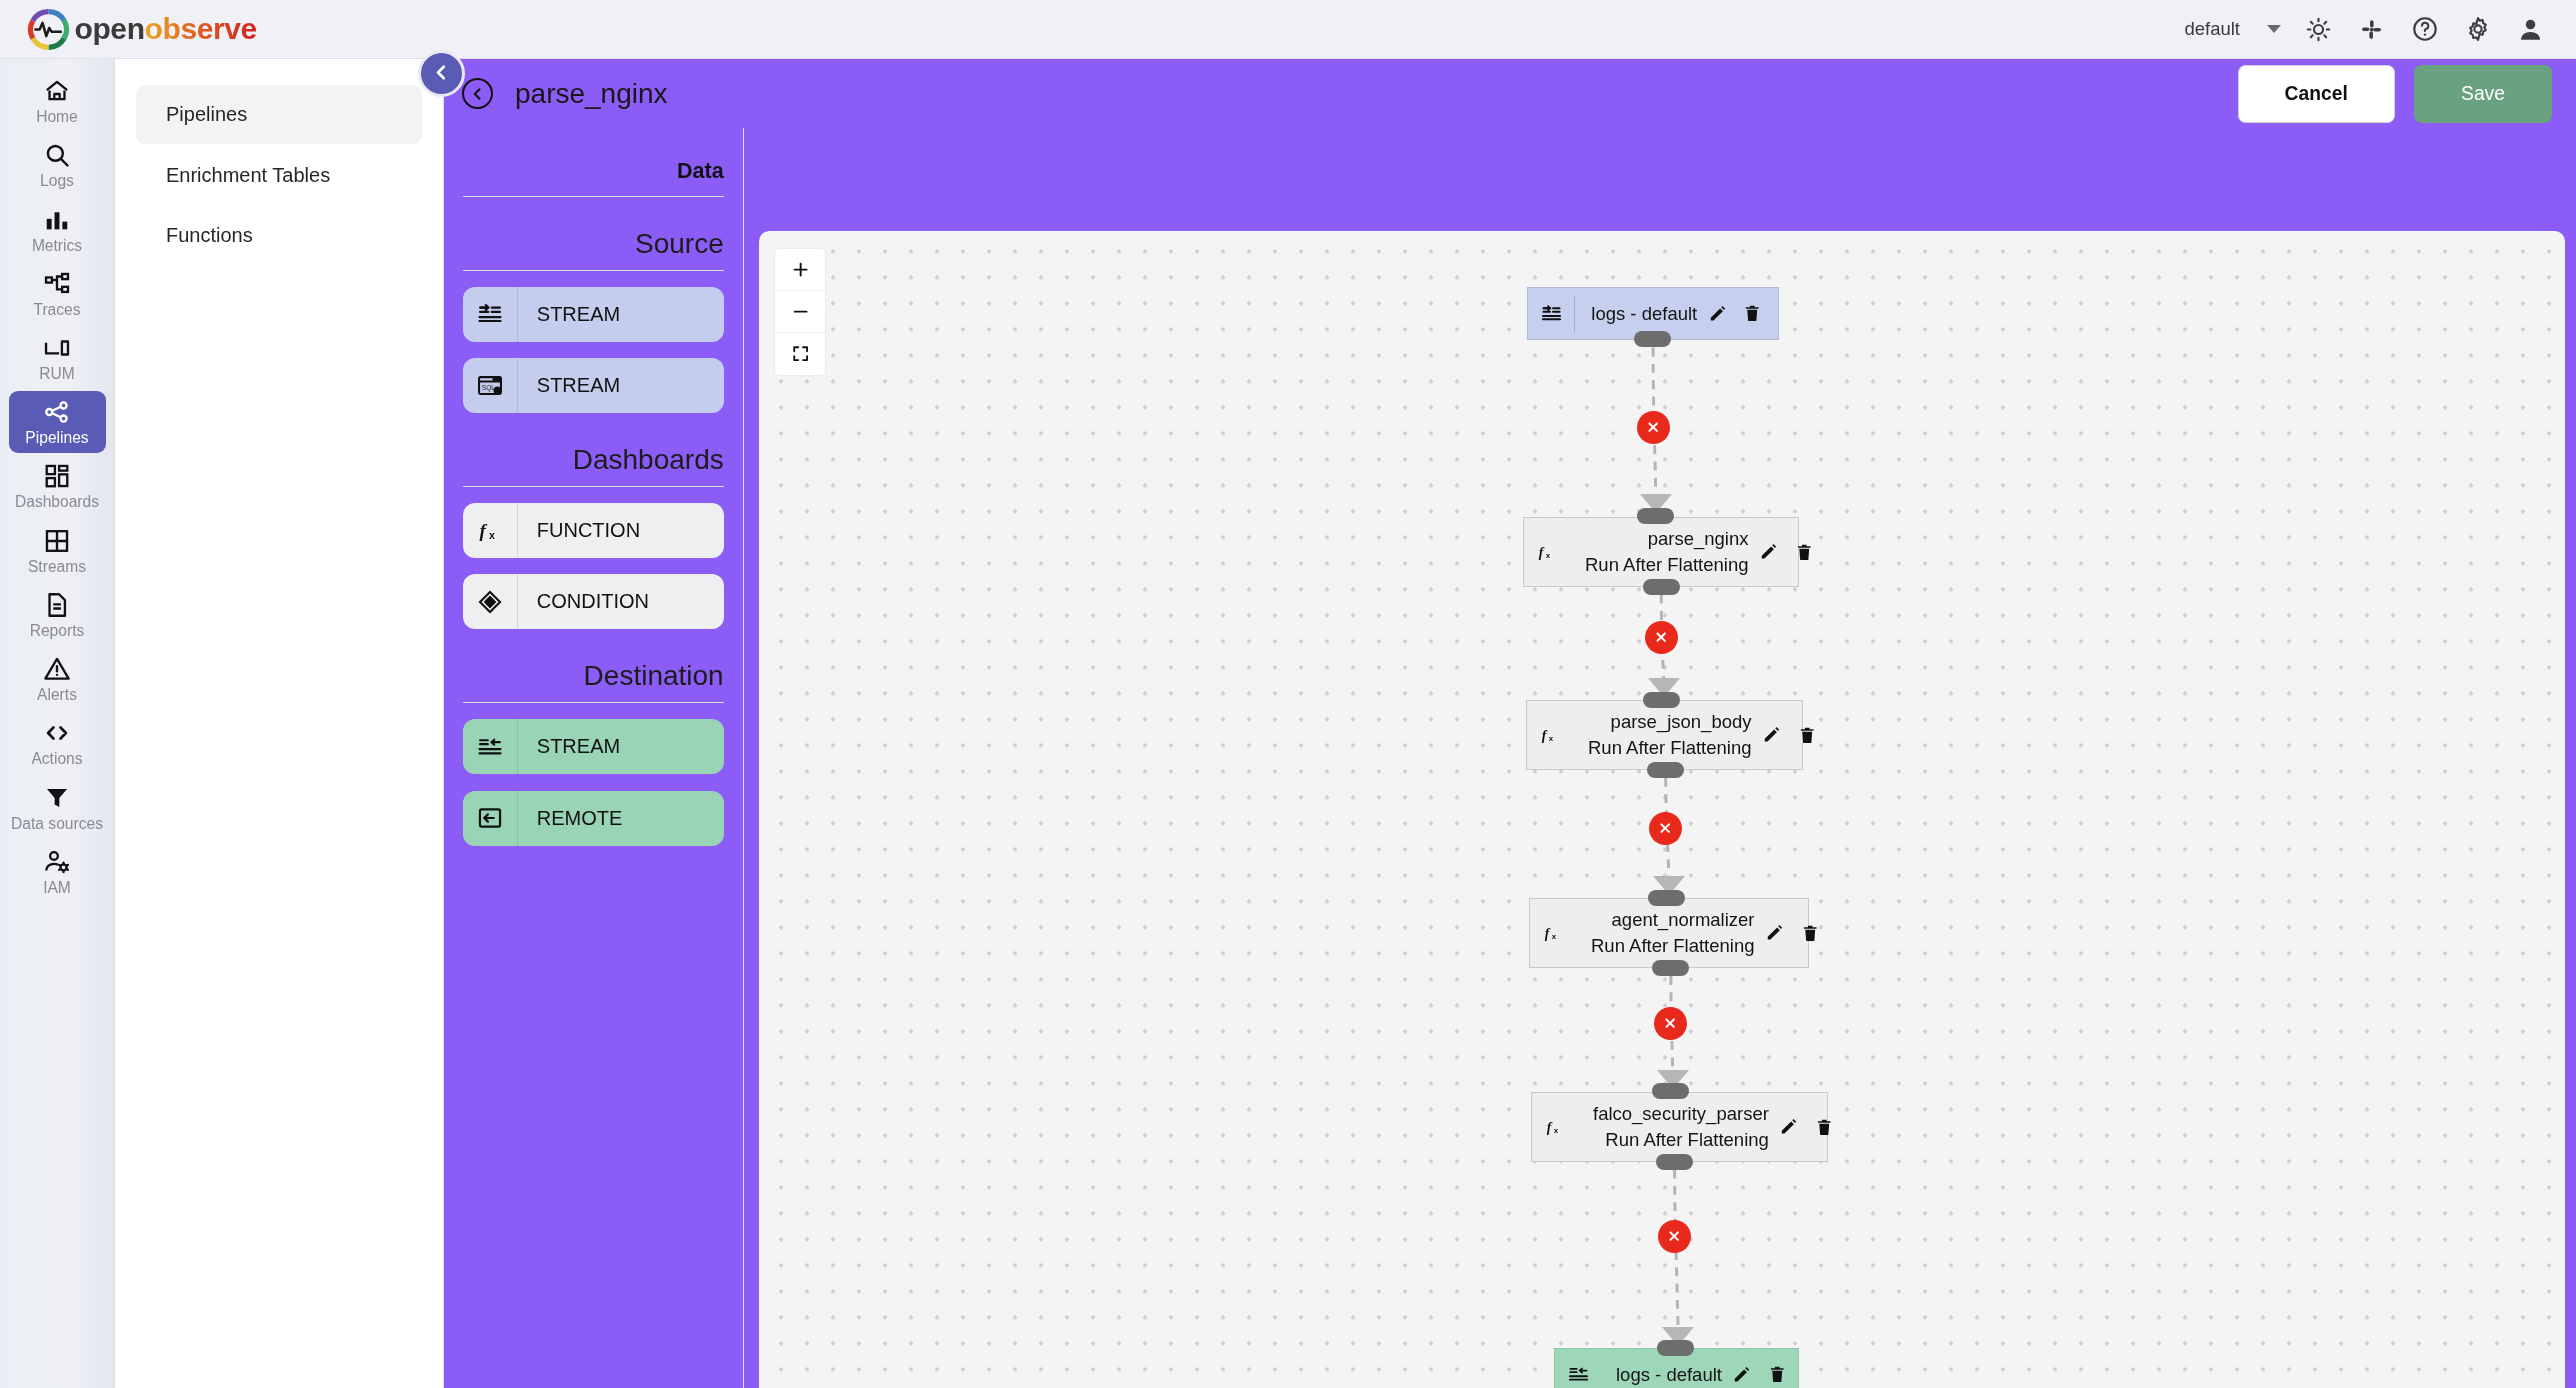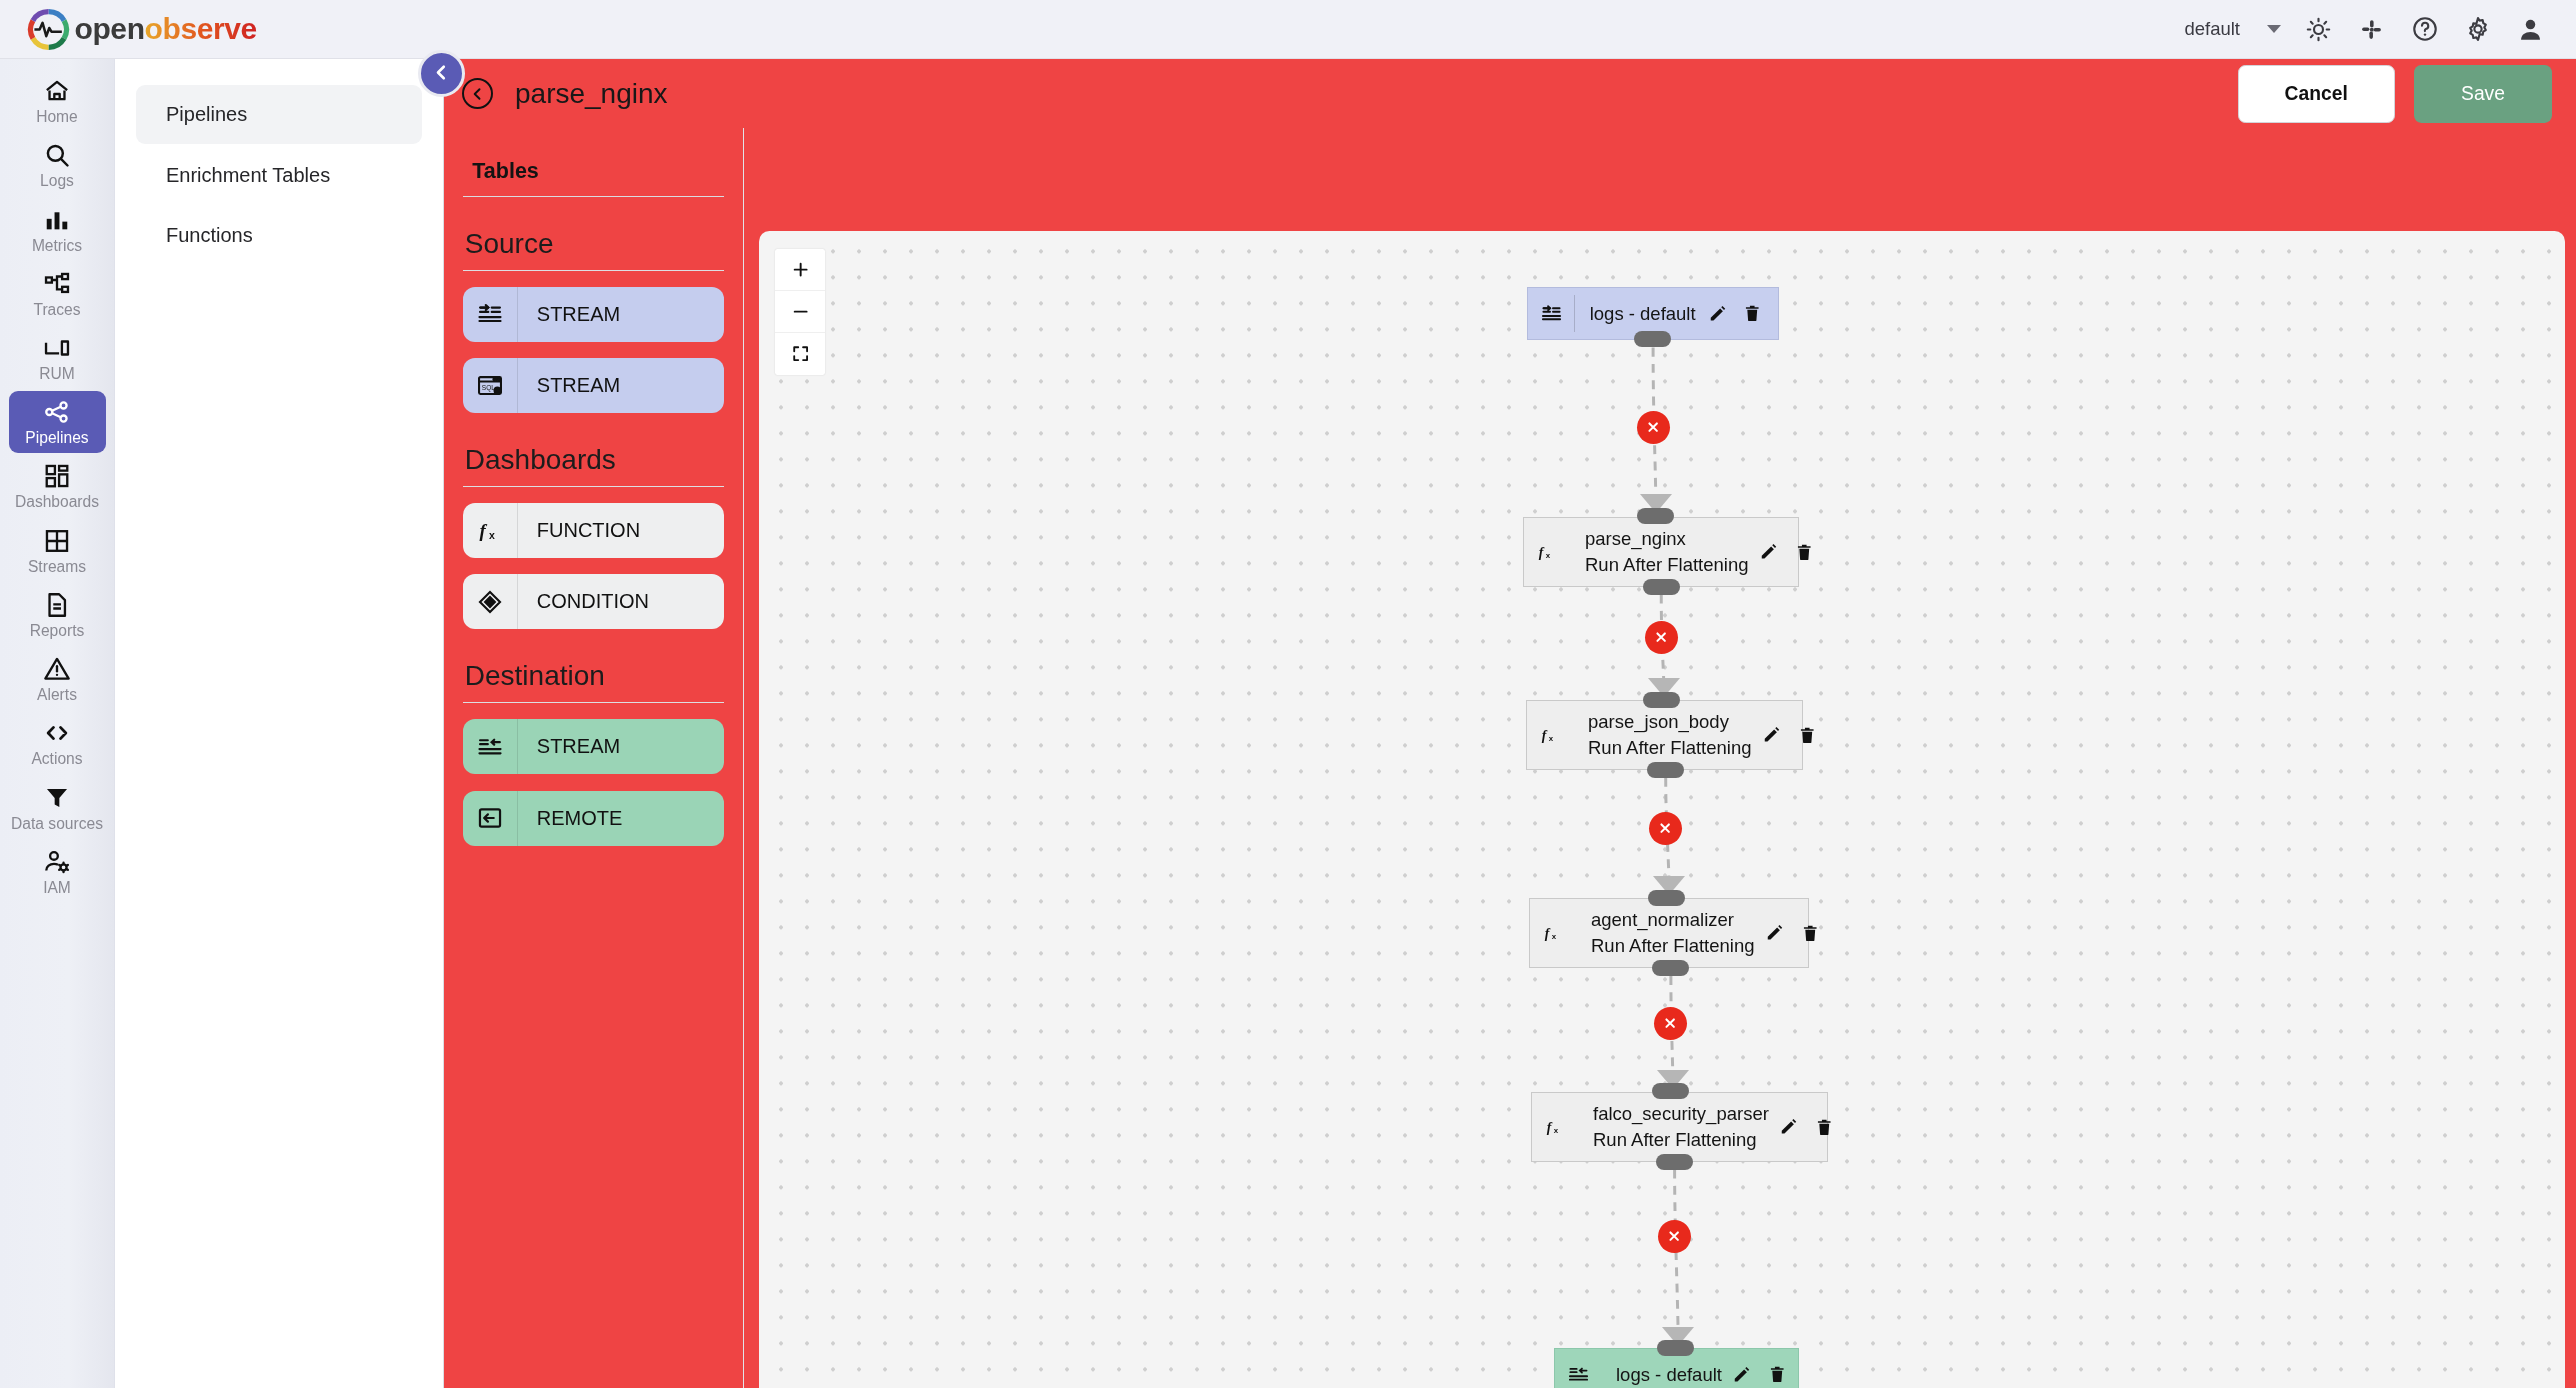--- a/index.html
+++ b/index.html
@@ -74,21 +74,21 @@
     height: 59px; display: flex; align-items: center;
     padding-left: 30px;
     font-size: 20px; color: #262629;
     border-radius: 9px; cursor: pointer;
   }
   .subnav-item.active { background: #f2f3f5; }
 
   
   .main {
     position: absolute; top: 59px; left: 444px;
-    width: 2132px; height: 1330px; background: #ef4444;
+    width: 2132px; height: 1330px; background: #8b5cf6; text-align: right;
   }
   .page-head {
     height: 69px; display: flex; align-items: center; padding: 0 24px 0 18px;
     position: relative;
   }
   .back-circle {
     width: 31px; height: 31px; border-radius: 50%;
     border: 2.2px solid #111; display:flex; align-items:center; justify-content:center;
     cursor:pointer; flex: none;
   }
@@ -451,21 +451,21 @@
     </div>
     <div class="page-title">parse_nginx</div>
 
     <div class="head-actions">
       <div class="btn btn-cancel">Cancel</div>
       <div class="btn btn-save">Save</div>
     </div>
   </div>
 
   <div class="nodes-panel">
-    <div class="np-title">Tables</div>
+    <div class="np-title">Data</div>
 
     <div class="np-group">Source</div>
     <div class="np-item np-src">
       <span class="np-ico">
         <svg width="28" height="28" viewBox="0 0 24 24" fill="none" stroke="#111" stroke-width="1.9" stroke-linecap="round">
           <path d="M3.5 6.5h7M13.5 6.5h7M3.5 10.2h7M13.5 10.2h7"></path>
           <path d="M3 14.6h18M3 18h18"></path>
           <path d="M4 6.5h6.6M8.4 4.4l2.2 2.1-2.2 2.1"></path>
         </svg>
       </span>

